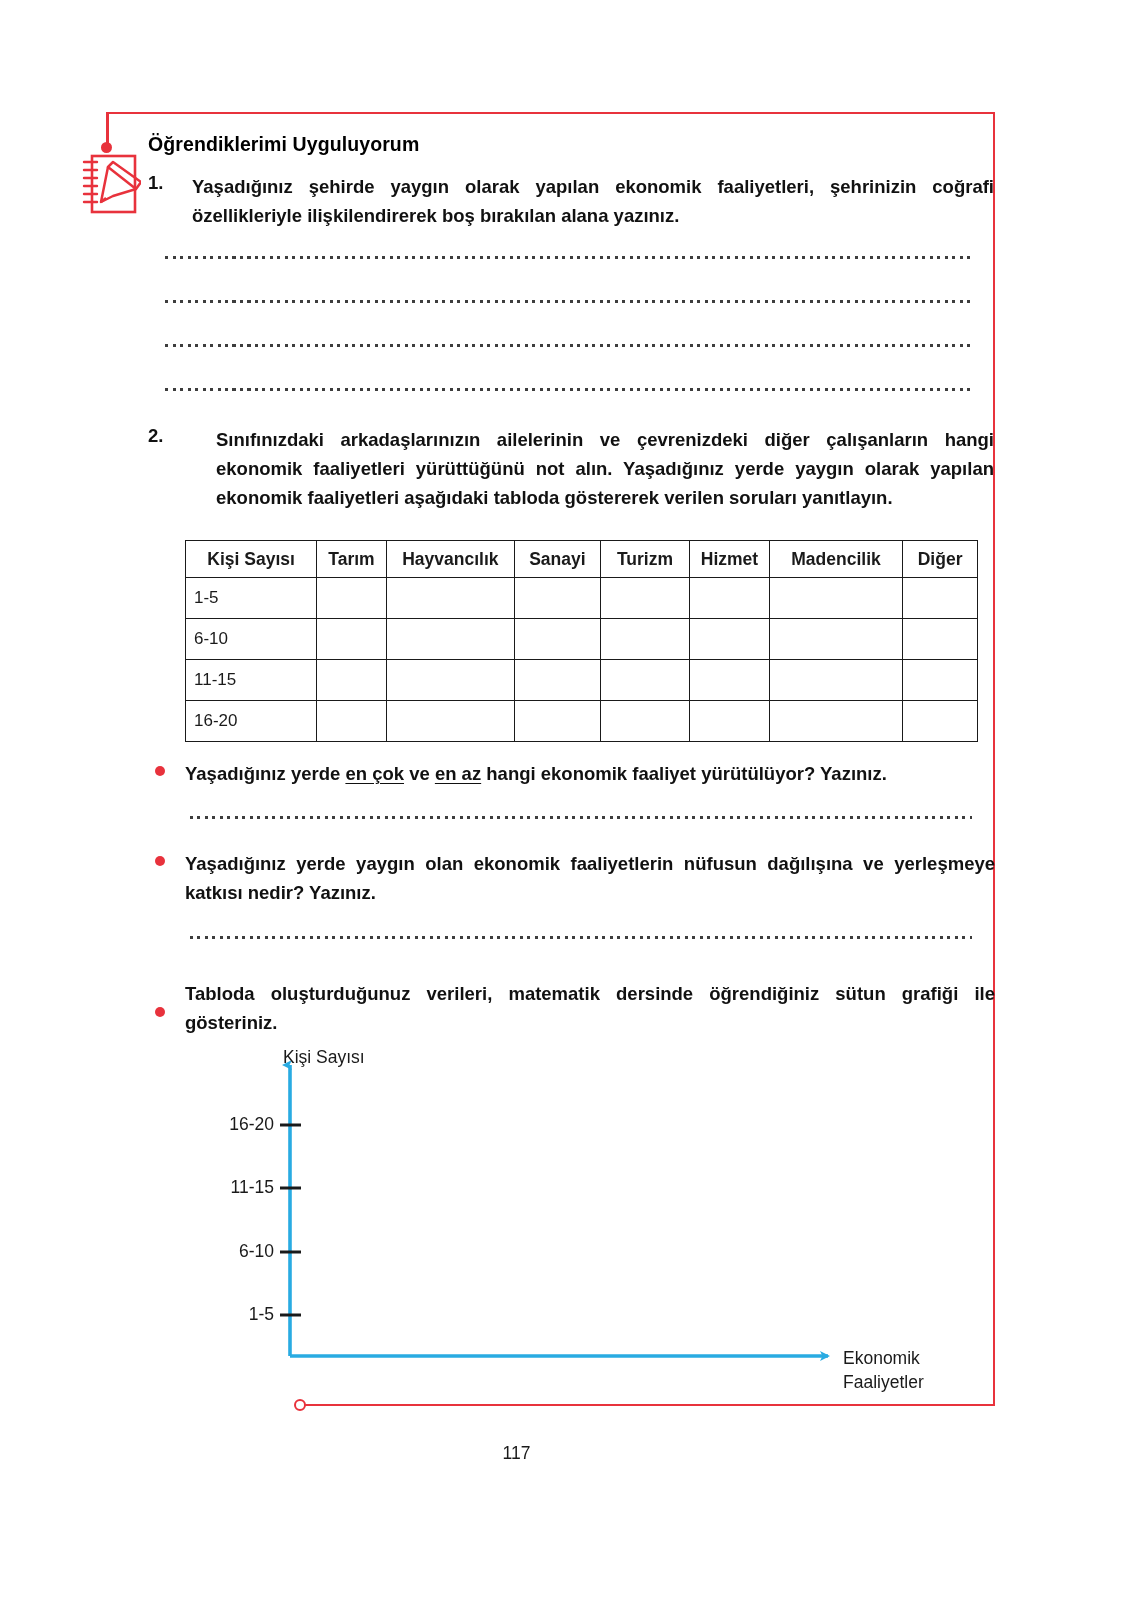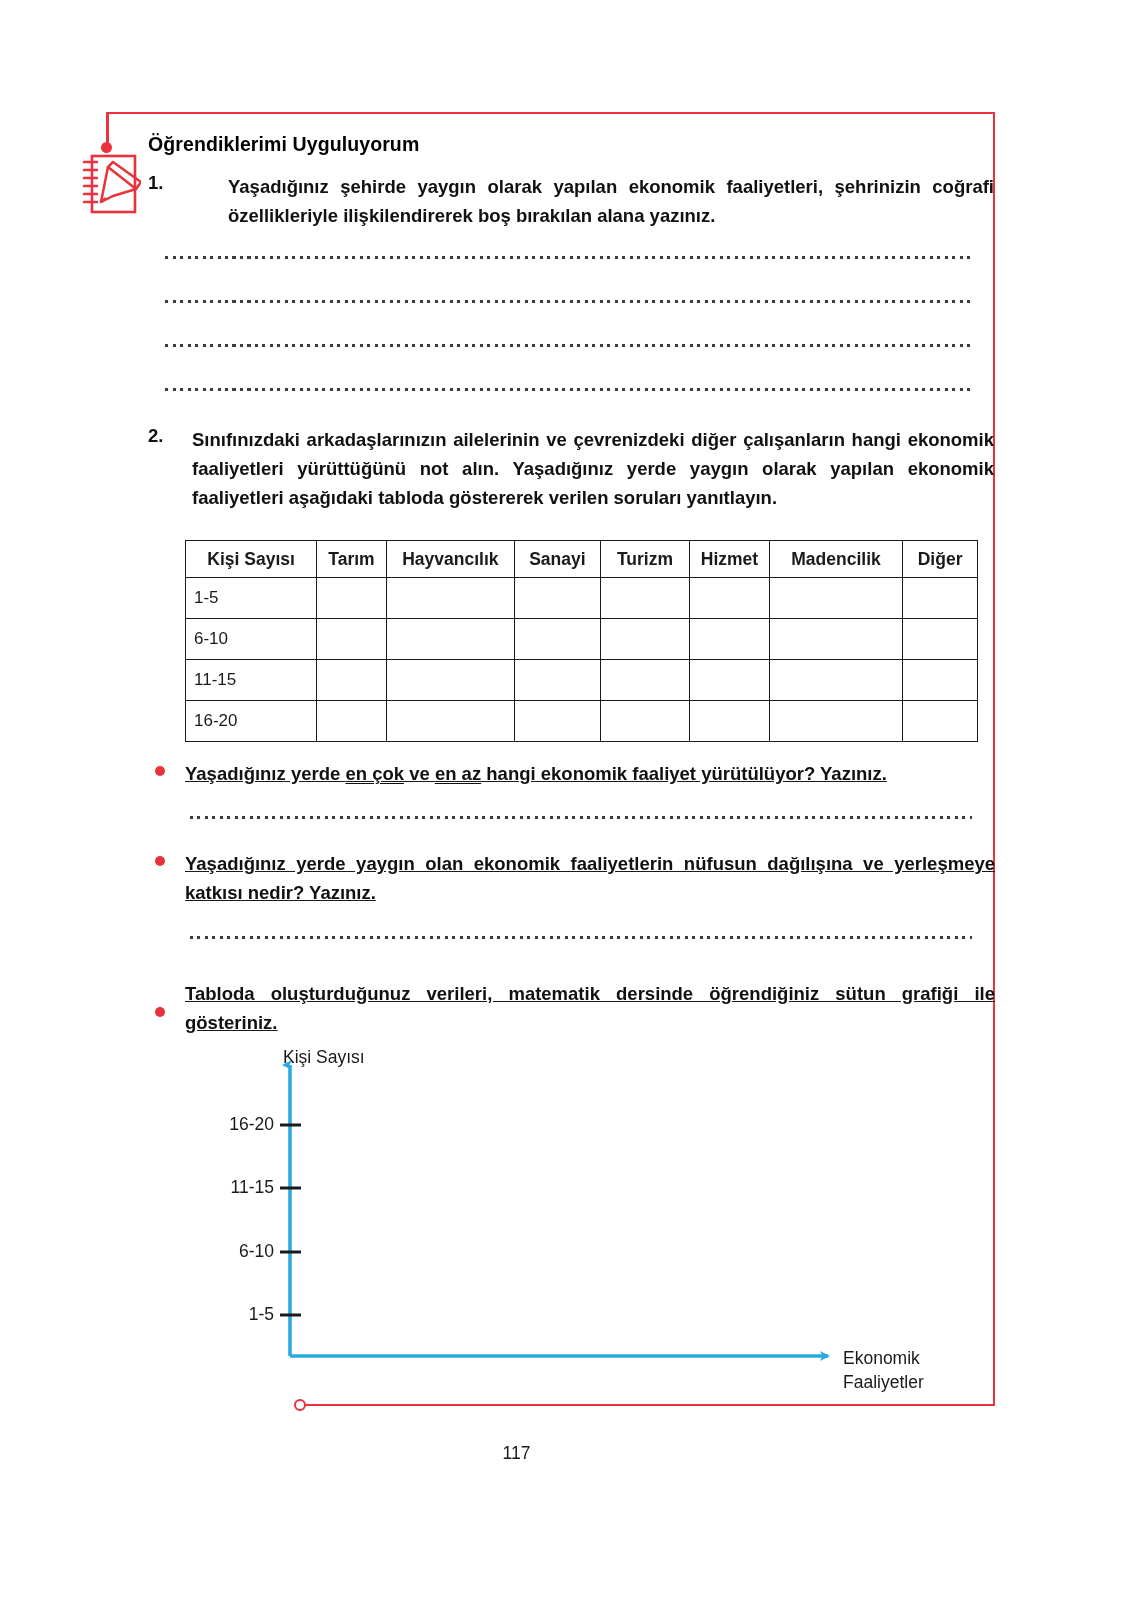--- a/index.html
+++ b/index.html
@@ -89,23 +89,23 @@
   }
   .q-text {
     font-size: 18.5px;
     font-weight: bold;
     line-height: 1.58;
     color: #111;
     text-align: justify;
     text-justify: inter-word;
   }
   #question-1 { left: 148px; top: 172px; width: 846px; }
-  #question-1 .q-text { width: 802px; margin-left: 36px; }
+  #question-1 .q-text { width: 802px; }
   #question-2 { left: 148px; top: 425px; width: 846px; }
-  #question-2 .q-text { width: 802px; }
+  #question-2 .q-text { width: 802px; margin-left: 24px; }
 
   
   .dotted-line {
     position: absolute;
     height: 3px;
     background-image: repeating-linear-gradient(
       to right, #3d3d3d 0 3px, rgba(0,0,0,0) 3px 7.5px);
   }
   .answer-lines-1 .dotted-line { left: 165px; width: 805px; }
   #dline-1 { top: 256px; }
@@ -140,21 +140,20 @@
     text-align: left;
     vertical-align: middle;
   }
   #activity-table td.blank-cell { height: 41px; }
 
   
   .bullet-item {
     position: absolute;
     display: flex;
     align-items: flex-start;
-    text-decoration: underline;
   }
   .bullet-dot {
     flex: 0 0 30px;
     padding-top: 7px;
   }
   .bullet-dot::before {
     content: "";
     display: block;
     width: 10px; height: 10px;
     border-radius: 50%;

